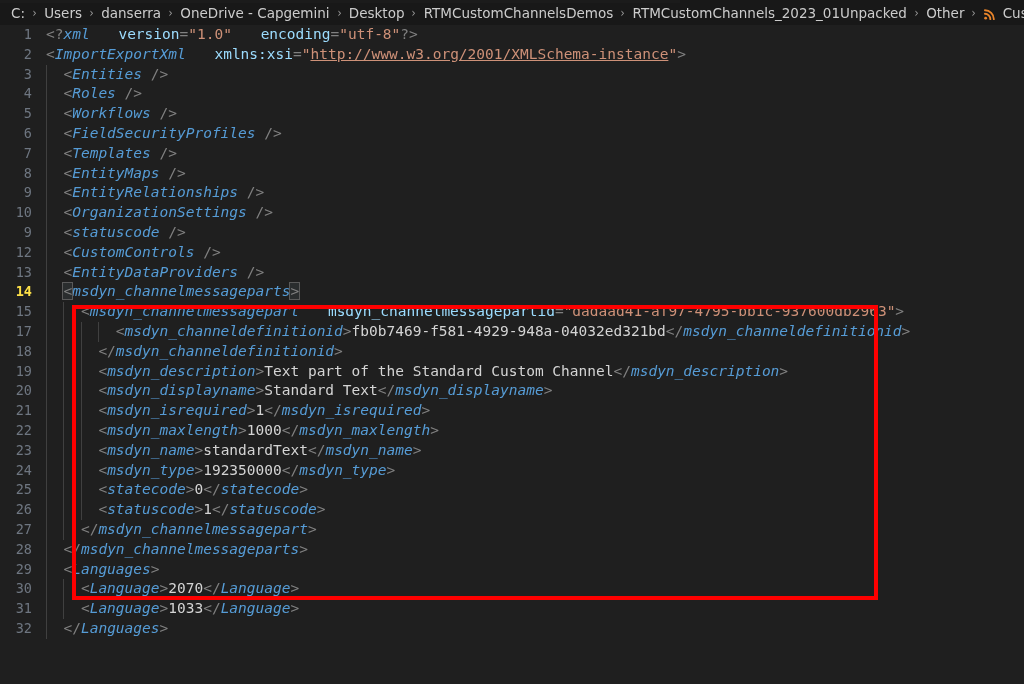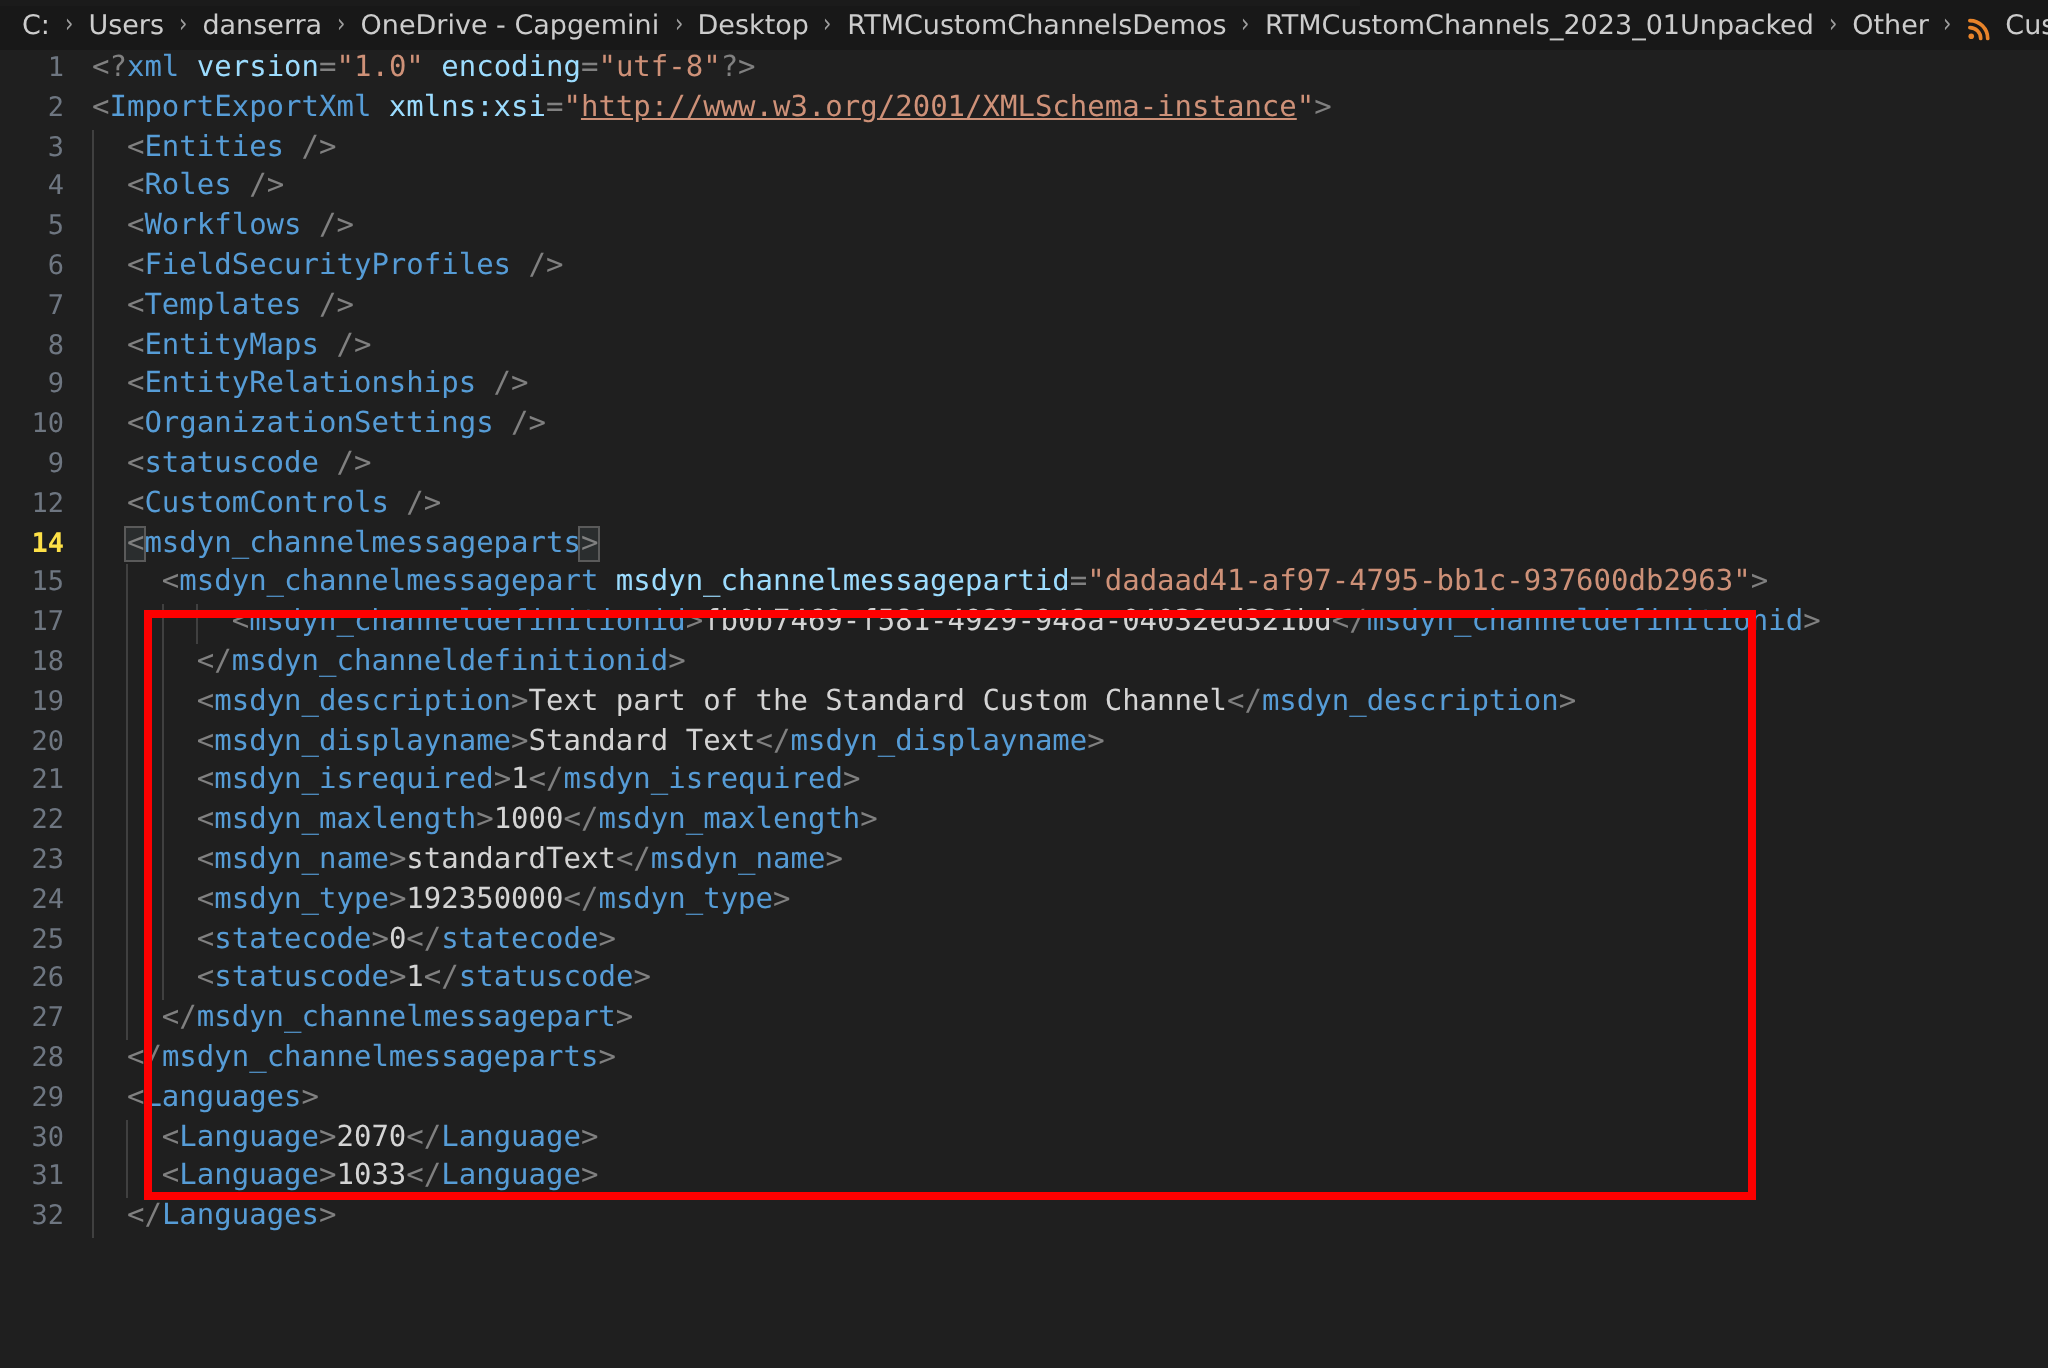--- a/index.html
+++ b/index.html
@@ -85,22 +85,22 @@
     font-weight: bold;
   }
   .code {
     position: relative;
     flex: 1;
     color: #d4d4d4;
   }
 
   
   .t-punct   { color: #808080; }
-  .t-tag     { color: #569cd6; }
-  .t-attr    { color: #9cdcfe; }
+  .t-tag     { color: #569cd6; font-style: italic; }
+  .t-attr    { color: #9cdcfe; margin-left: 20px; }
   .t-str     { color: #ce9178; }
   .t-text    { color: #d4d4d4; }
   .t-link    { color: #ce9178; text-decoration: underline; }
 
   
   .guide {
     position: absolute;
     width: 1px;
     background: #404040;
     top: 0;
@@ -162,20 +162,21 @@
       <div class="code-line"><span class="ln">3</span><span class="code"><span class="guide" style="left: 0px;"></span><span>  </span><span class="t-punct">&lt;</span><span class="t-tag">Entities</span><span class="t-punct"> /&gt;</span></span></div>
       <div class="code-line"><span class="ln">4</span><span class="code"><span class="guide" style="left: 0px;"></span><span>  </span><span class="t-punct">&lt;</span><span class="t-tag">Roles</span><span class="t-punct"> /&gt;</span></span></div>
       <div class="code-line"><span class="ln">5</span><span class="code"><span class="guide" style="left: 0px;"></span><span>  </span><span class="t-punct">&lt;</span><span class="t-tag">Workflows</span><span class="t-punct"> /&gt;</span></span></div>
       <div class="code-line"><span class="ln">6</span><span class="code"><span class="guide" style="left: 0px;"></span><span>  </span><span class="t-punct">&lt;</span><span class="t-tag">FieldSecurityProfiles</span><span class="t-punct"> /&gt;</span></span></div>
       <div class="code-line"><span class="ln">7</span><span class="code"><span class="guide" style="left: 0px;"></span><span>  </span><span class="t-punct">&lt;</span><span class="t-tag">Templates</span><span class="t-punct"> /&gt;</span></span></div>
       <div class="code-line"><span class="ln">8</span><span class="code"><span class="guide" style="left: 0px;"></span><span>  </span><span class="t-punct">&lt;</span><span class="t-tag">EntityMaps</span><span class="t-punct"> /&gt;</span></span></div>
       <div class="code-line"><span class="ln">9</span><span class="code"><span class="guide" style="left: 0px;"></span><span>  </span><span class="t-punct">&lt;</span><span class="t-tag">EntityRelationships</span><span class="t-punct"> /&gt;</span></span></div>
       <div class="code-line"><span class="ln">10</span><span class="code"><span class="guide" style="left: 0px;"></span><span>  </span><span class="t-punct">&lt;</span><span class="t-tag">OrganizationSettings</span><span class="t-punct"> /&gt;</span></span></div>
       <div class="code-line"><span class="ln">9</span><span class="code"><span class="guide" style="left: 0px;"></span><span>  </span><span class="t-punct">&lt;</span><span class="t-tag">statuscode</span><span class="t-punct"> /&gt;</span></span></div>
       <div class="code-line"><span class="ln">12</span><span class="code"><span class="guide" style="left: 0px;"></span><span>  </span><span class="t-punct">&lt;</span><span class="t-tag">CustomControls</span><span class="t-punct"> /&gt;</span></span></div>
+      <div class="code-line"><span class="ln">13</span><span class="code"><span class="guide" style="left: 0px;"></span><span>  </span><span class="t-punct">&lt;</span><span class="t-tag">EntityDataProviders</span><span class="t-punct"> /&gt;</span></span></div>
       <div class="code-line active"><span class="ln">14</span><span class="code"><span class="guide" style="left: 0px;"></span><span>  </span><span class="t-punct bmatch">&lt;</span><span class="t-tag">msdyn_channelmessageparts</span><span class="t-punct bmatch">&gt;</span></span></div>
       <div class="code-line"><span class="ln">15</span><span class="code"><span class="guide" style="left: 0px;"></span><span class="guide" style="left: 17.4px;"></span><span>    </span><span class="t-punct">&lt;</span><span class="t-tag">msdyn_channelmessagepart</span><span class="t-text"> </span><span class="t-attr">msdyn_channelmessagepartid</span><span class="t-punct">=</span><span class="t-str">"dadaad41-af97-4795-bb1c-937600db2963"</span><span class="t-punct">&gt;</span></span></div>
       <div class="code-line"><span class="ln">17</span><span class="code"><span class="guide" style="left: 0px;"></span><span class="guide" style="left: 17.4px;"></span><span class="guide" style="left: 34.8px;"></span><span class="guide" style="left: 52.2px;"></span><span>        </span><span class="t-punct">&lt;</span><span class="t-tag">msdyn_channeldefinitionid</span><span class="t-punct">&gt;</span><span class="t-text">fb0b7469-f581-4929-948a-04032ed321bd</span><span class="t-punct">&lt;/</span><span class="t-tag">msdyn_channeldefinitionid</span><span class="t-punct">&gt;</span></span></div>
       <div class="code-line"><span class="ln">18</span><span class="code"><span class="guide" style="left: 0px;"></span><span class="guide" style="left: 17.4px;"></span><span class="guide" style="left: 34.8px;"></span><span>      </span><span class="t-punct">&lt;/</span><span class="t-tag">msdyn_channeldefinitionid</span><span class="t-punct">&gt;</span></span></div>
       <div class="code-line"><span class="ln">19</span><span class="code"><span class="guide" style="left: 0px;"></span><span class="guide" style="left: 17.4px;"></span><span class="guide" style="left: 34.8px;"></span><span>      </span><span class="t-punct">&lt;</span><span class="t-tag">msdyn_description</span><span class="t-punct">&gt;</span><span class="t-text">Text part of the Standard Custom Channel</span><span class="t-punct">&lt;/</span><span class="t-tag">msdyn_description</span><span class="t-punct">&gt;</span></span></div>
       <div class="code-line"><span class="ln">20</span><span class="code"><span class="guide" style="left: 0px;"></span><span class="guide" style="left: 17.4px;"></span><span class="guide" style="left: 34.8px;"></span><span>      </span><span class="t-punct">&lt;</span><span class="t-tag">msdyn_displayname</span><span class="t-punct">&gt;</span><span class="t-text">Standard Text</span><span class="t-punct">&lt;/</span><span class="t-tag">msdyn_displayname</span><span class="t-punct">&gt;</span></span></div>
       <div class="code-line"><span class="ln">21</span><span class="code"><span class="guide" style="left: 0px;"></span><span class="guide" style="left: 17.4px;"></span><span class="guide" style="left: 34.8px;"></span><span>      </span><span class="t-punct">&lt;</span><span class="t-tag">msdyn_isrequired</span><span class="t-punct">&gt;</span><span class="t-text">1</span><span class="t-punct">&lt;/</span><span class="t-tag">msdyn_isrequired</span><span class="t-punct">&gt;</span></span></div>
       <div class="code-line"><span class="ln">22</span><span class="code"><span class="guide" style="left: 0px;"></span><span class="guide" style="left: 17.4px;"></span><span class="guide" style="left: 34.8px;"></span><span>      </span><span class="t-punct">&lt;</span><span class="t-tag">msdyn_maxlength</span><span class="t-punct">&gt;</span><span class="t-text">1000</span><span class="t-punct">&lt;/</span><span class="t-tag">msdyn_maxlength</span><span class="t-punct">&gt;</span></span></div>
       <div class="code-line"><span class="ln">23</span><span class="code"><span class="guide" style="left: 0px;"></span><span class="guide" style="left: 17.4px;"></span><span class="guide" style="left: 34.8px;"></span><span>      </span><span class="t-punct">&lt;</span><span class="t-tag">msdyn_name</span><span class="t-punct">&gt;</span><span class="t-text">standardText</span><span class="t-punct">&lt;/</span><span class="t-tag">msdyn_name</span><span class="t-punct">&gt;</span></span></div>
       <div class="code-line"><span class="ln">24</span><span class="code"><span class="guide" style="left: 0px;"></span><span class="guide" style="left: 17.4px;"></span><span class="guide" style="left: 34.8px;"></span><span>      </span><span class="t-punct">&lt;</span><span class="t-tag">msdyn_type</span><span class="t-punct">&gt;</span><span class="t-text">192350000</span><span class="t-punct">&lt;/</span><span class="t-tag">msdyn_type</span><span class="t-punct">&gt;</span></span></div>

